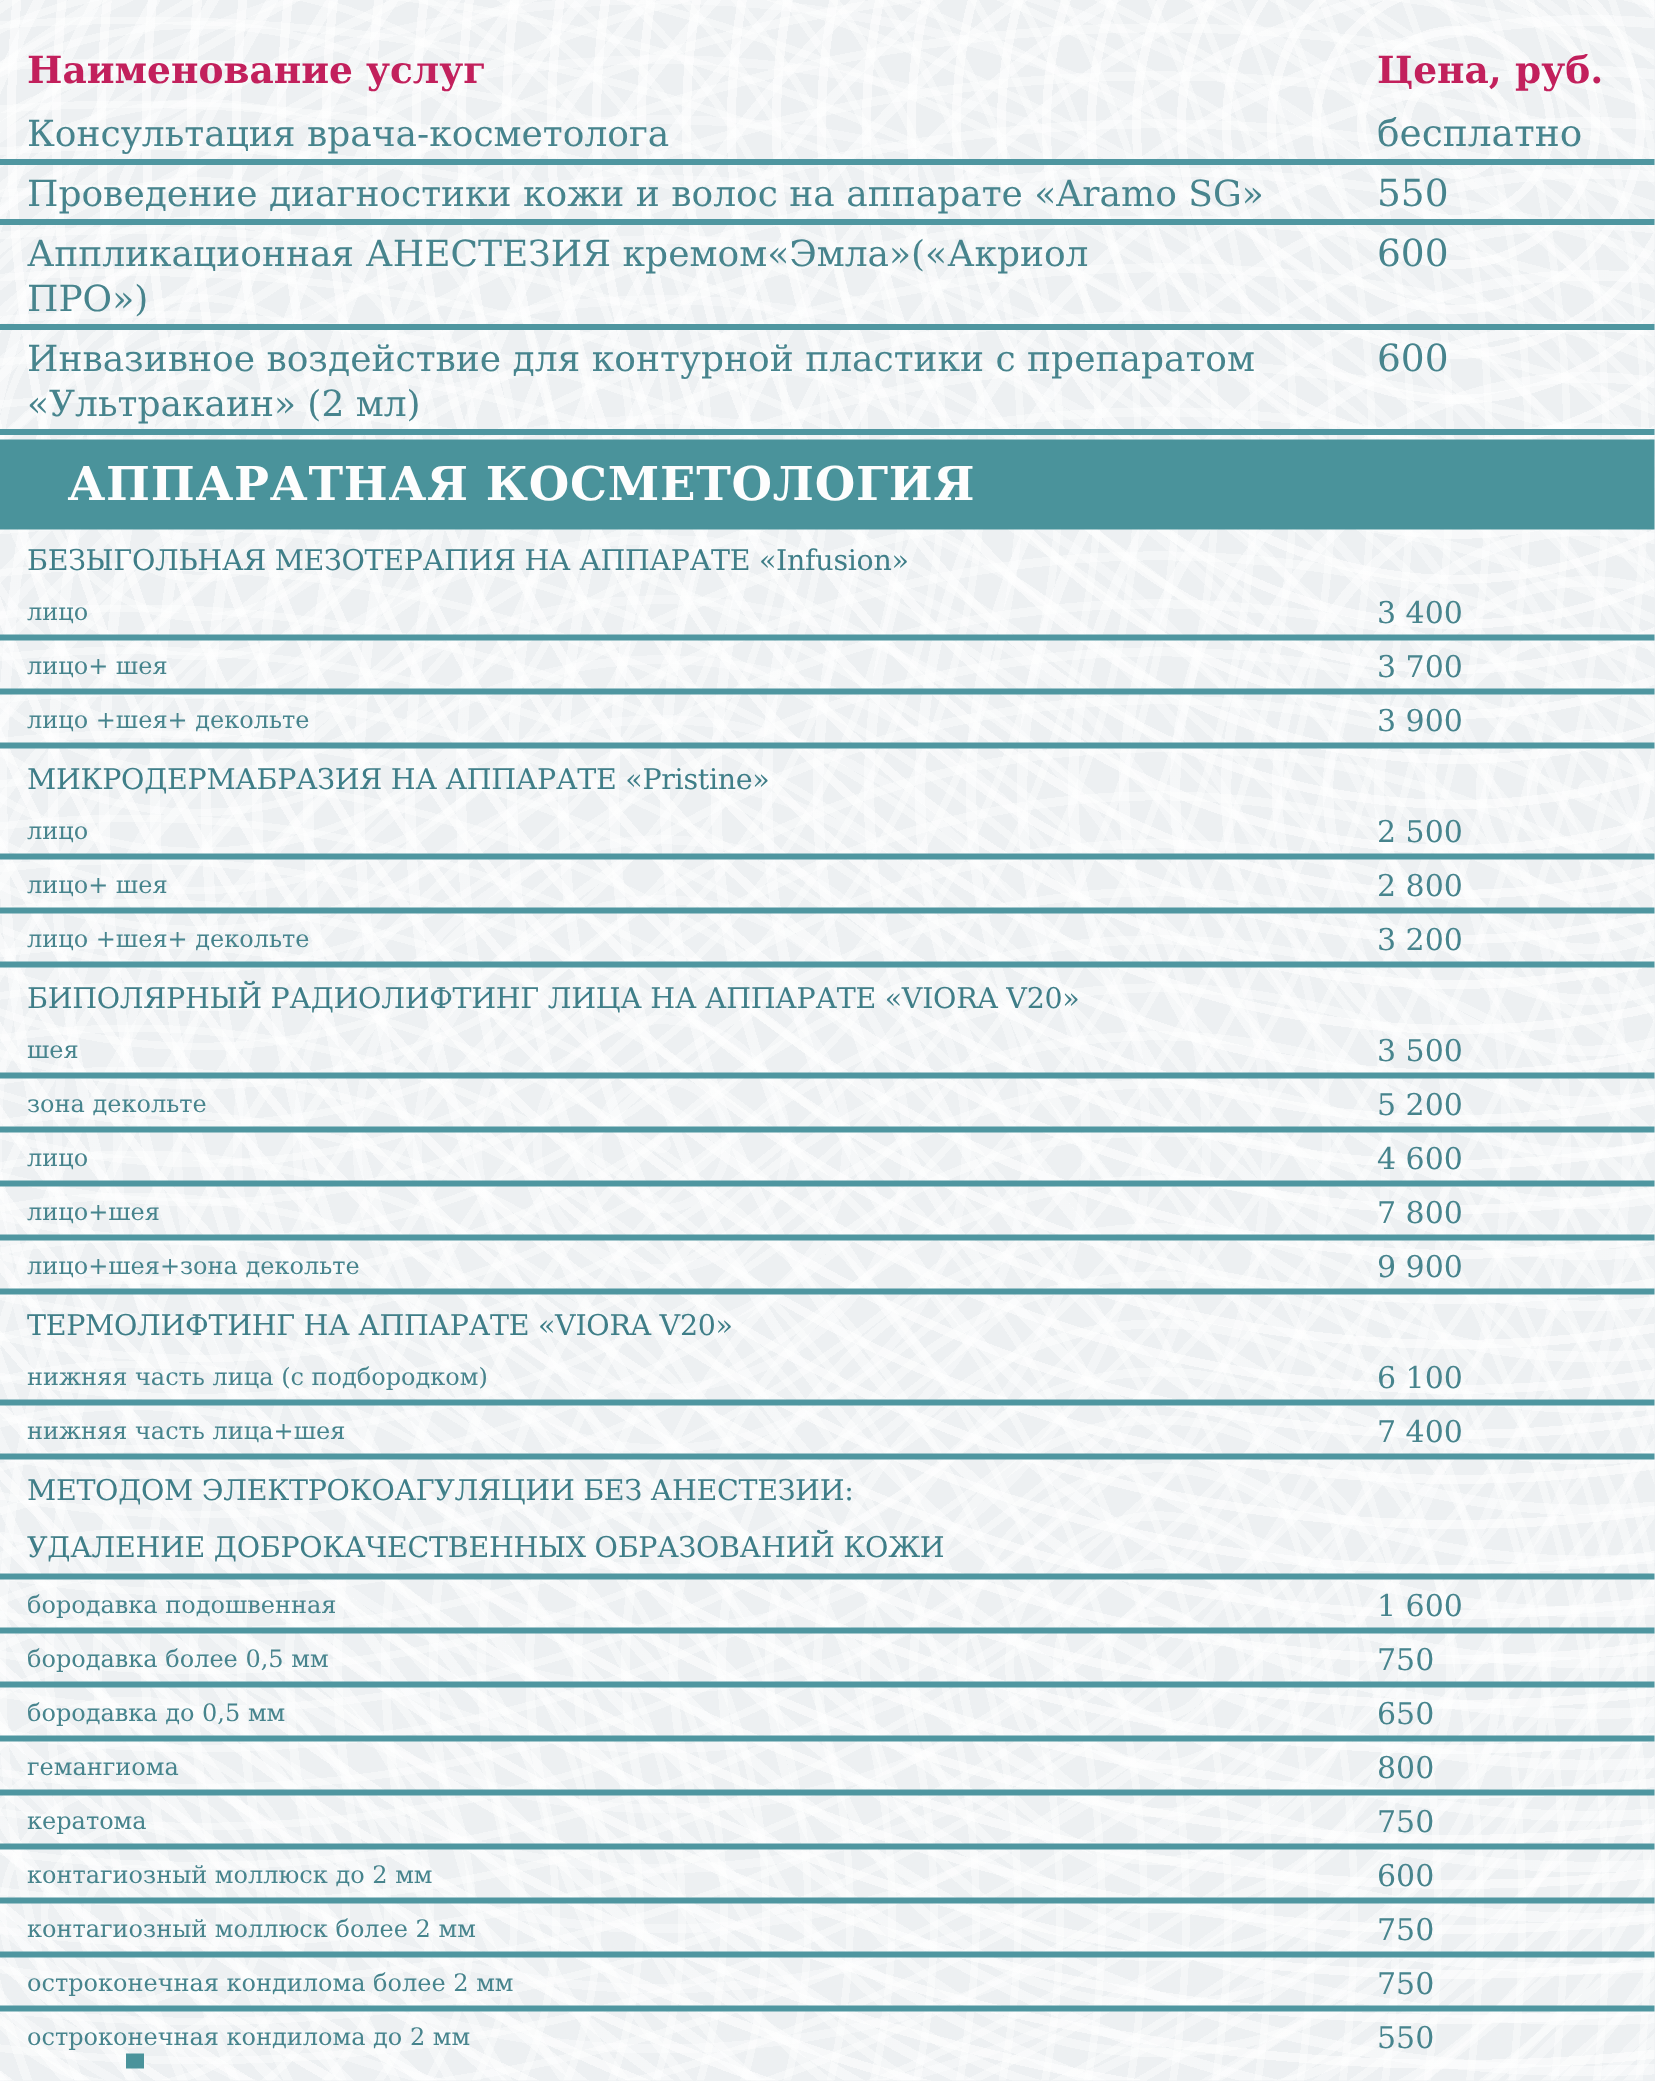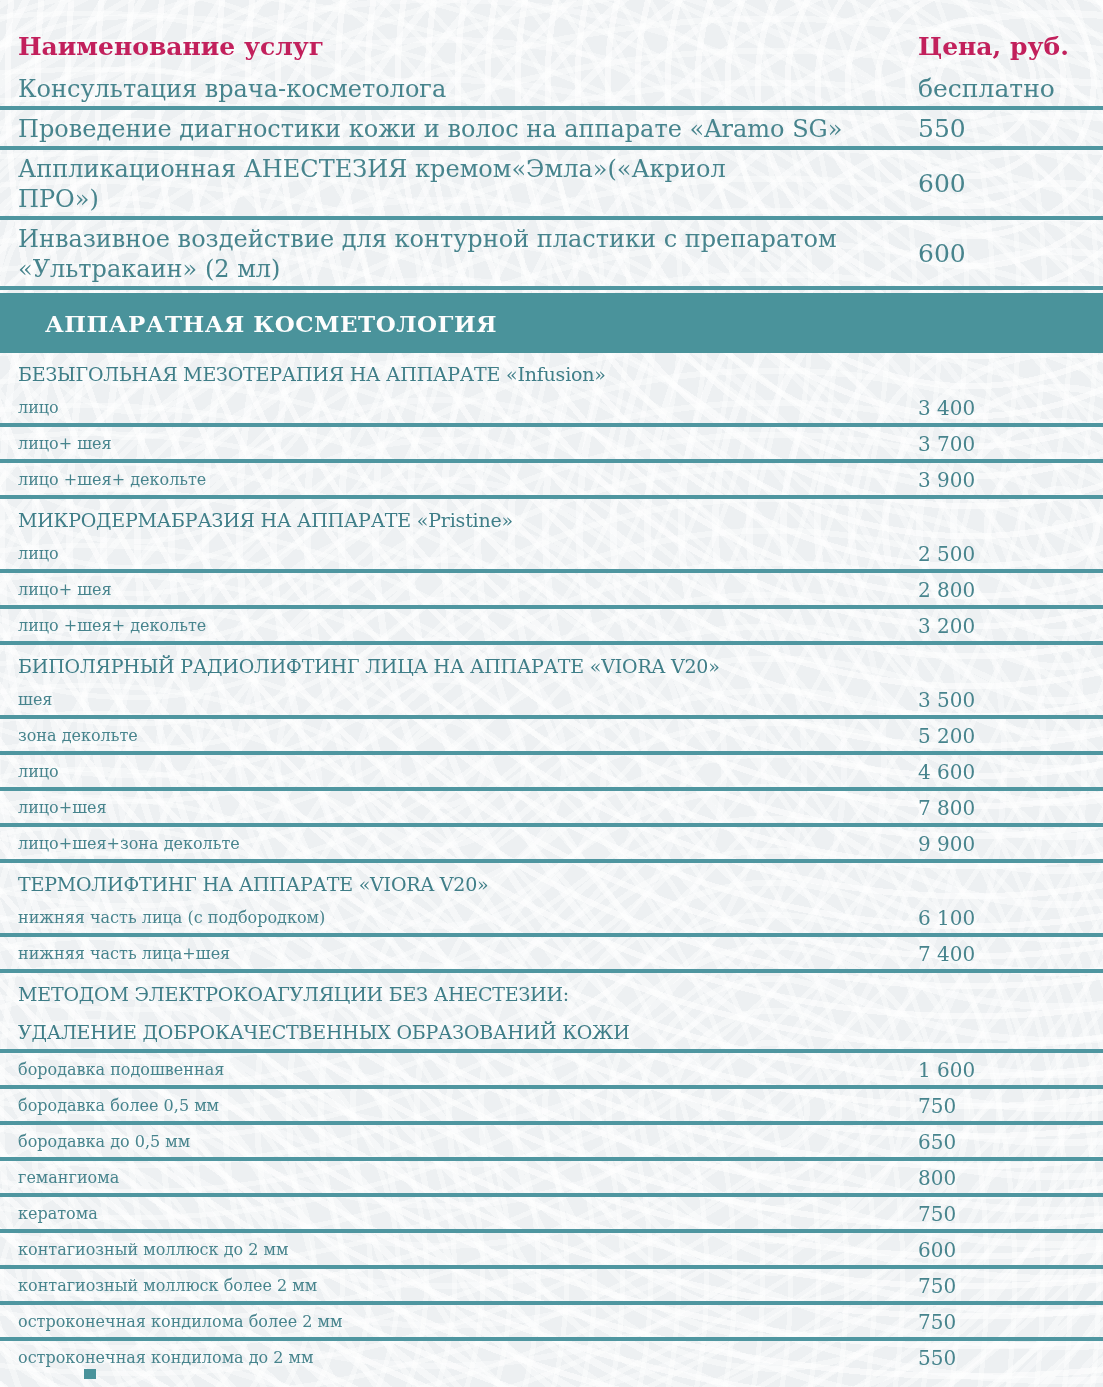--- a/index.html
+++ b/index.html
@@ -47,21 +47,21 @@
     width: 185px;
     flex-shrink: 0;
     color: var(--crimson, #c2205c);
     font-weight: bold;
     font-size: 25px;
     line-height: 30px;
   }
 
   .row {
     display: flex;
-    align-items: center;
+    align-items: flex-start;
     padding: 4px 0 2px 18px;
     gap: 20px;
   }
   .row.divided { border-bottom: 4px solid var(--divider, #4f96a0); }
   .row .service {
     flex: 1;
     color: var(--teal-text, #47848d);
     font-size: 24px;
     line-height: 30px;
     white-space: pre-line;
@@ -94,21 +94,21 @@
     margin-top: 3px;
     height: 60px;
     background: var(--teal-band, #4a939b);
     display: flex;
     align-items: center;
     padding-left: 45px;
   }
   .banner span {
     color: var(--banner-text, #fdfdfd);
     font-weight: bold;
-    font-size: 23px;
+    font-size: 31px;
     letter-spacing: 0.5px;
   }
 
   .cutoff {
     position: absolute;
     left: 84px;
     top: 1369px;
     width: 12px;
     height: 10px;
     background: var(--teal-band, #4a939b);

